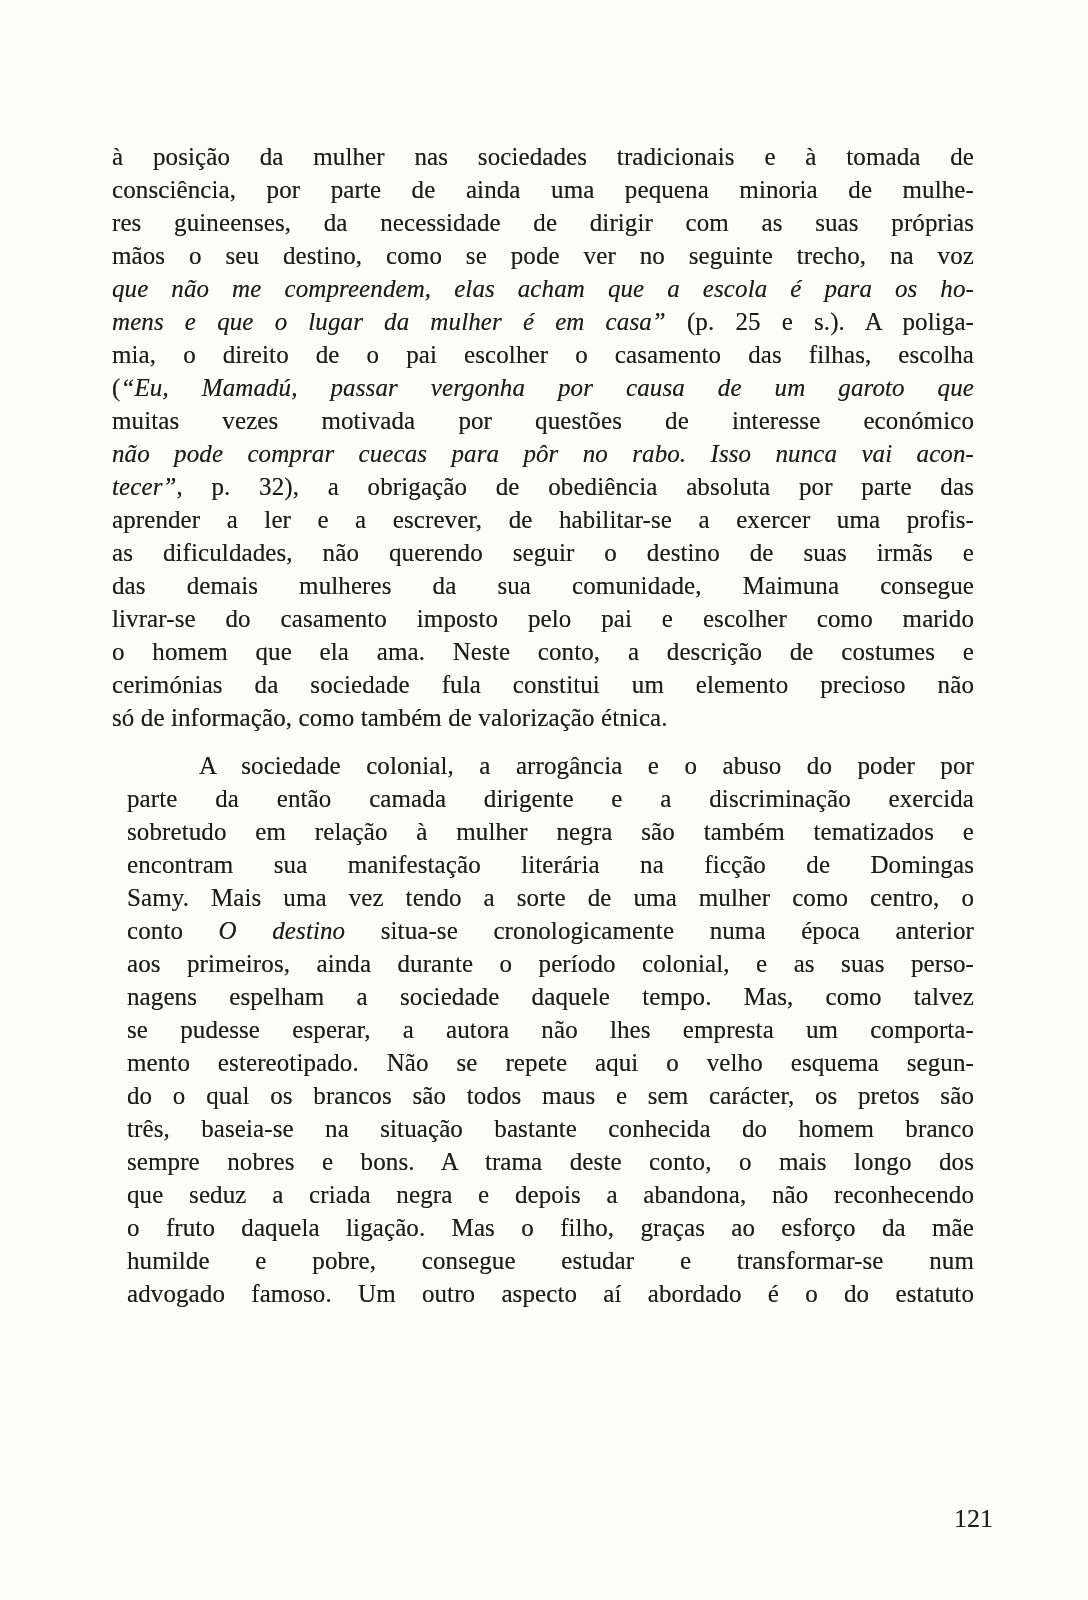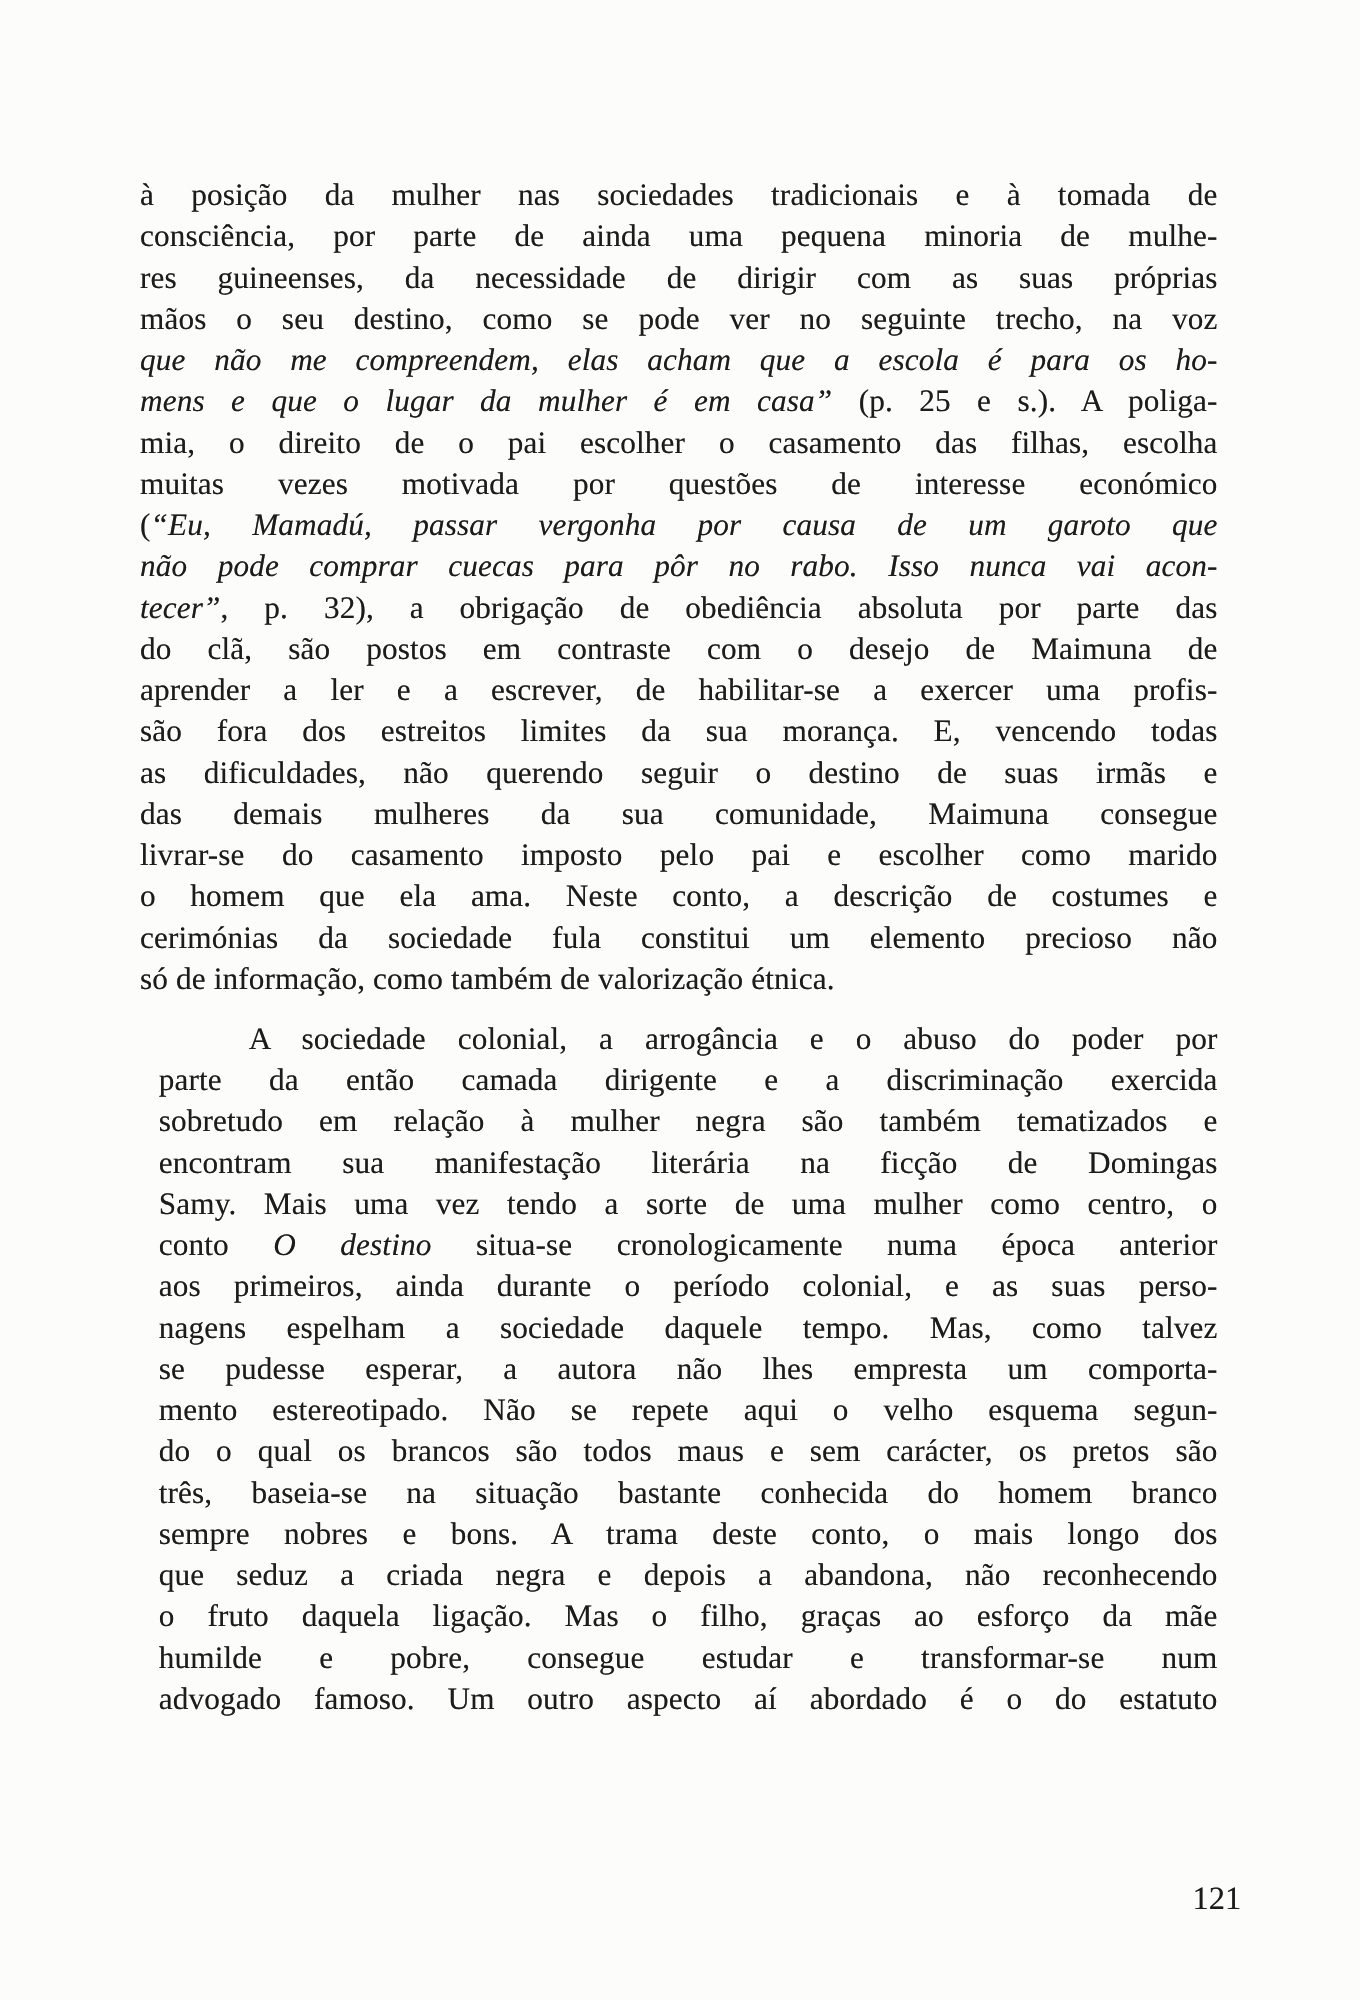--- a/index.html
+++ b/index.html
@@ -57,27 +57,25 @@
 <div class="scan-page">
   <div class="text-block">
       <div class="para">
         <div class="line"><span class="rm">à posição da mulher nas sociedades tradicionais e à tomada de</span></div>
         <div class="line"><span class="rm">consciência, por parte de ainda uma pequena minoria de mulhe-</span></div>
         <div class="line"><span class="rm">res guineenses, da necessidade de dirigir com as suas próprias</span></div>
         <div class="line"><span class="rm">mãos o seu destino, como se pode ver no seguinte trecho, na voz</span></div>
         <div class="line"><span class="it">que não me compreendem, elas acham que a escola é para os ho-</span></div>
         <div class="line"><span class="it">mens e que o lugar da mulher é em casa”</span><span class="rm"> (p. 25 e s.). A poliga-</span></div>
         <div class="line"><span class="rm">mia, o direito de o pai escolher o casamento das filhas, escolha</span></div>
+        <div class="line"><span class="rm">(</span><span class="it">“Eu, Mamadú, passar vergonha por causa de um garoto que</span></div>
         <div class="line"><span class="rm">muitas vezes motivada por questões de interesse económico</span></div>
-        <div class="line"><span class="rm">(</span><span class="it">“Eu, Mamadú, passar vergonha por causa de um garoto que</span></div>
         <div class="line"><span class="it">não pode comprar cuecas para pôr no rabo. Isso nunca vai acon-</span></div>
         <div class="line"><span class="it">tecer”</span><span class="rm">, p. 32), a obrigação de obediência absoluta por parte das</span></div>
-        <div class="line"><span class="rm">do clã, são postos em contraste com o desejo de Maimuna de</span></div>
         <div class="line"><span class="rm">aprender a ler e a escrever, de habilitar-se a exercer uma profis-</span></div>
-        <div class="line"><span class="rm">são fora dos estreitos limites da sua morança. E, vencendo todas</span></div>
         <div class="line"><span class="rm">as dificuldades, não querendo seguir o destino de suas irmãs e</span></div>
         <div class="line"><span class="rm">das demais mulheres da sua comunidade, Maimuna consegue</span></div>
         <div class="line"><span class="rm">livrar-se do casamento imposto pelo pai e escolher como marido</span></div>
         <div class="line"><span class="rm">o homem que ela ama. Neste conto, a descrição de costumes e</span></div>
         <div class="line"><span class="rm">cerimónias da sociedade fula constitui um elemento precioso não</span></div>
         <div class="line no-just"><span class="rm">só de informação, como também de valorização étnica.</span></div>
       </div>
       <div class="para">
         <div class="line" style="padding-left: 72px;"><span class="rm">A sociedade colonial, a arrogância e o abuso do poder por</span></div>
         <div class="line"><span class="rm">parte da então camada dirigente e a discriminação exercida</span></div>

